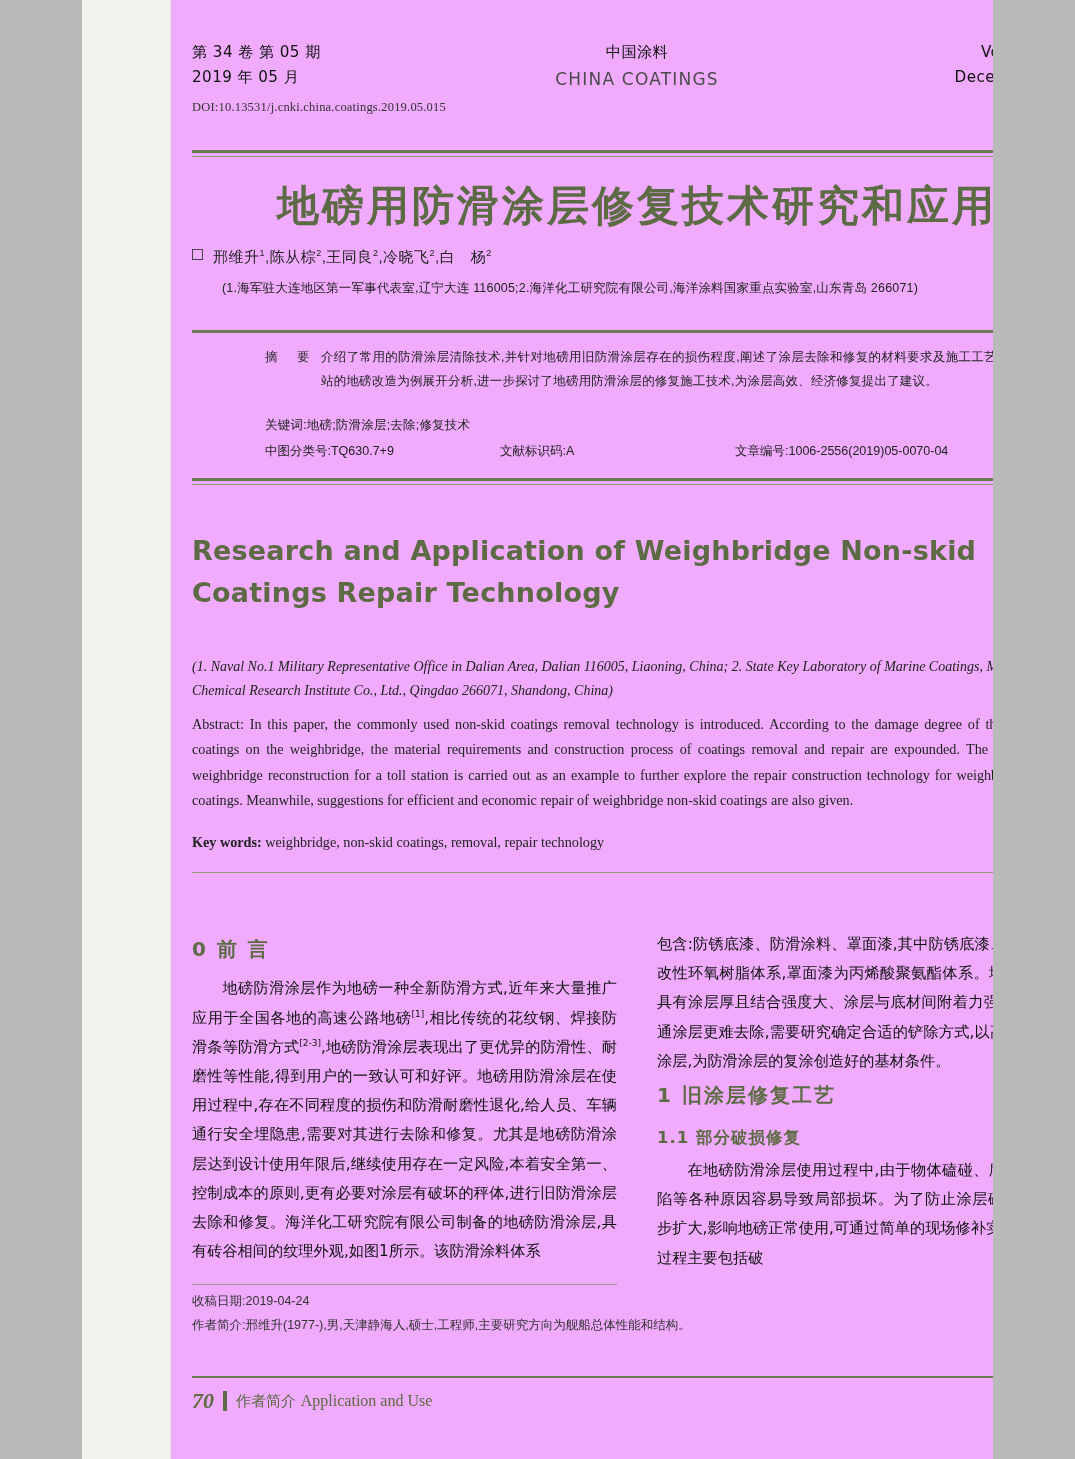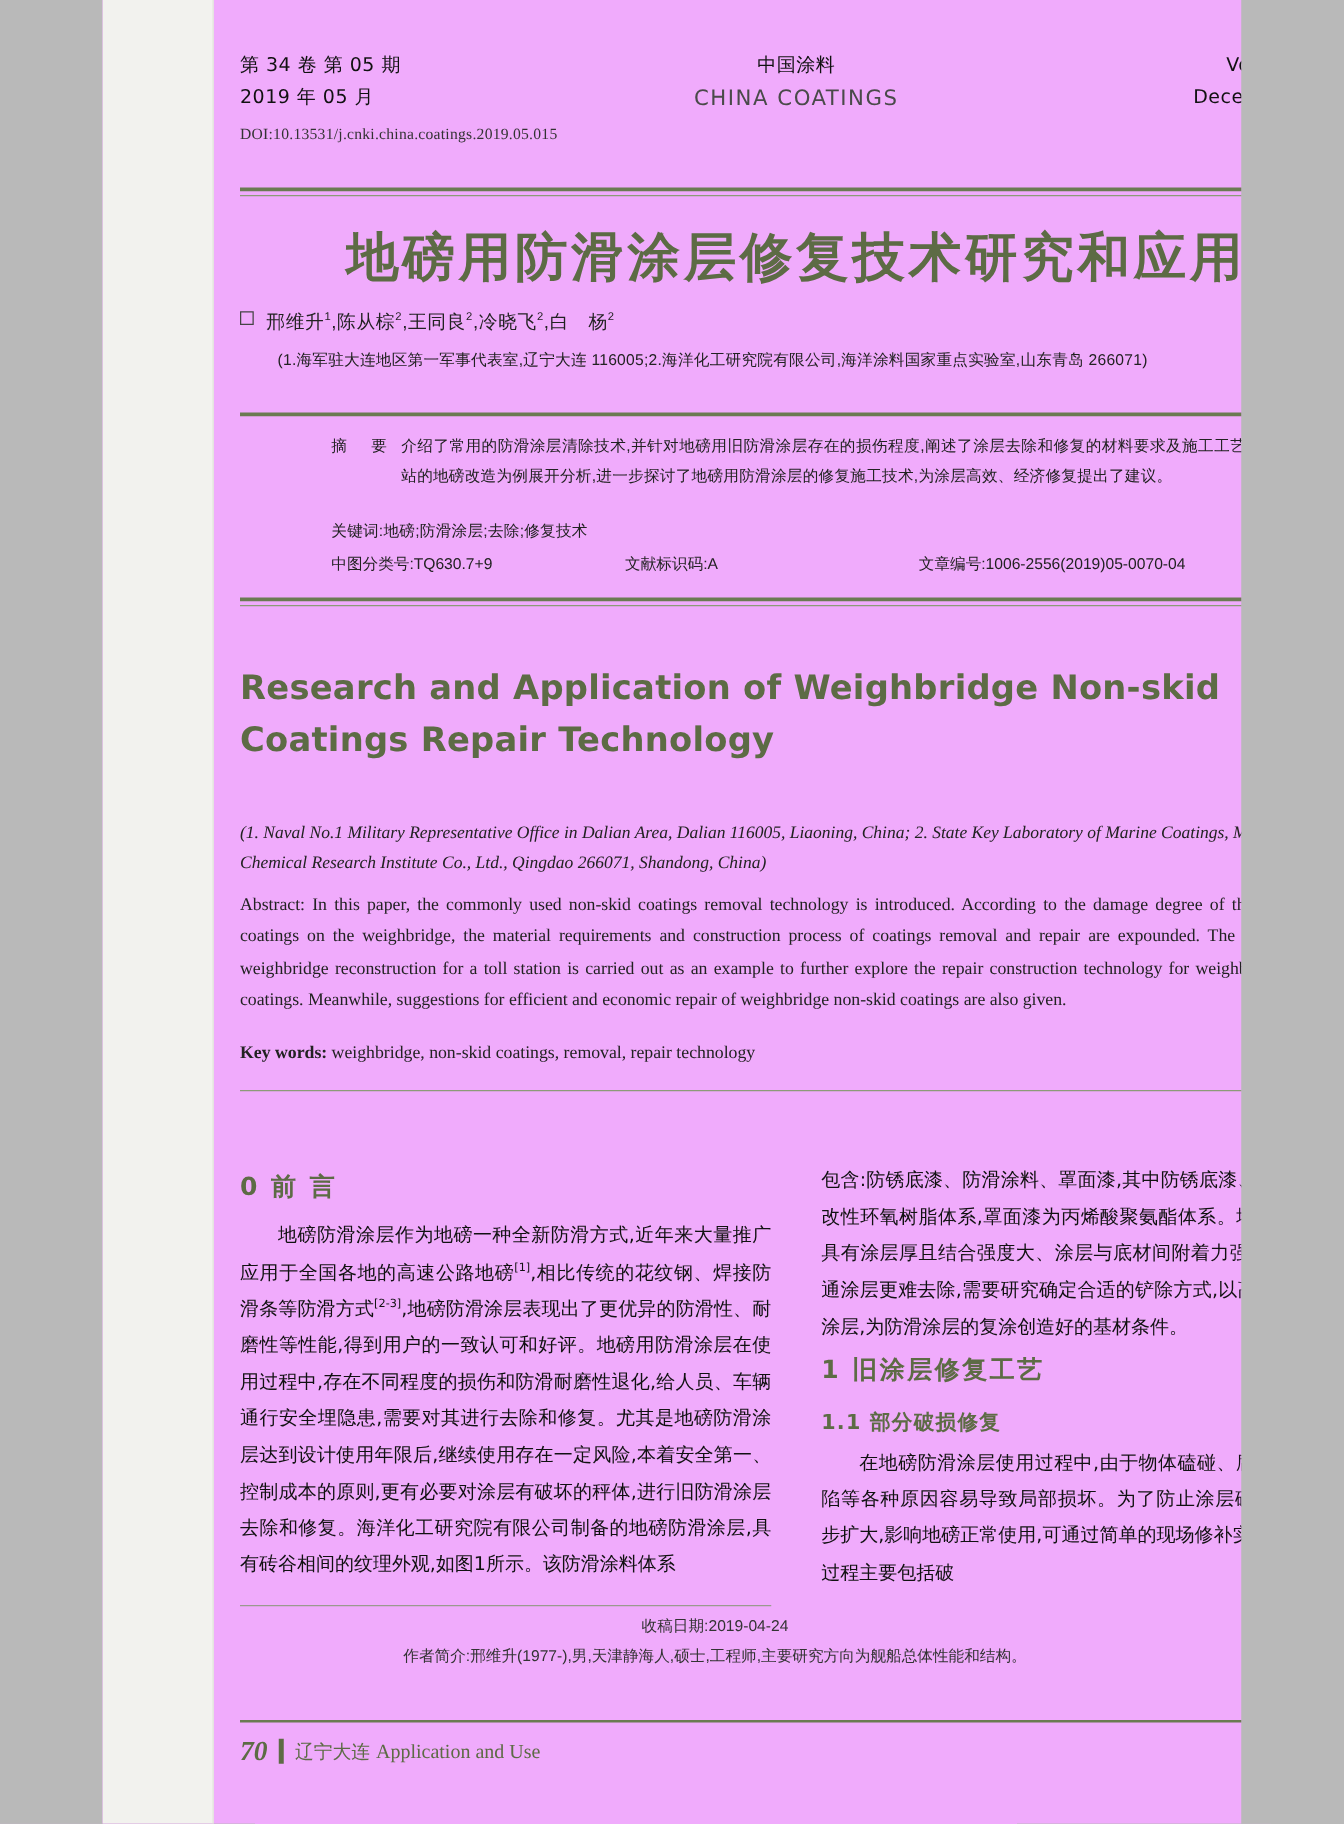--- a/index.html
+++ b/index.html
@@ -243,21 +243,20 @@
     background: #9a9a8e;
   }
   .foot {
     position: absolute;
     left: 22px; top: 1290px;
     width: 760px;
     font-family: "Liberation Sans", sans-serif;
     font-size: 12.5px;
     line-height: 1.9;
     color: #333;
-    text-align: center;
   }
 
   
   .pg-rule {
     position: absolute;
     left: 22px; top: 1376px;
     width: 890px;
     height: 2px;
     background: #6b7a52;
   }
@@ -364,19 +363,19 @@
     <div class="foot">
       <div>收稿日期:2019-04-24</div>
       <div>作者简介:邢维升(1977-),男,天津静海人,硕士,工程师,主要研究方向为舰船总体性能和结构。</div>
     </div>
 
     <div class="pg-rule"></div>
     <div class="pgfoot">
       <span class="pgnum">70</span>
       <span class="pgbar"></span>
       <span class="pgtxt">
-        <span>辽宁大连</span>
+        <span>作者简介</span>
         <span class="en">Application and Use</span>
       </span>
     </div>
 
   </div>
 </div>
 
 </body></html>

